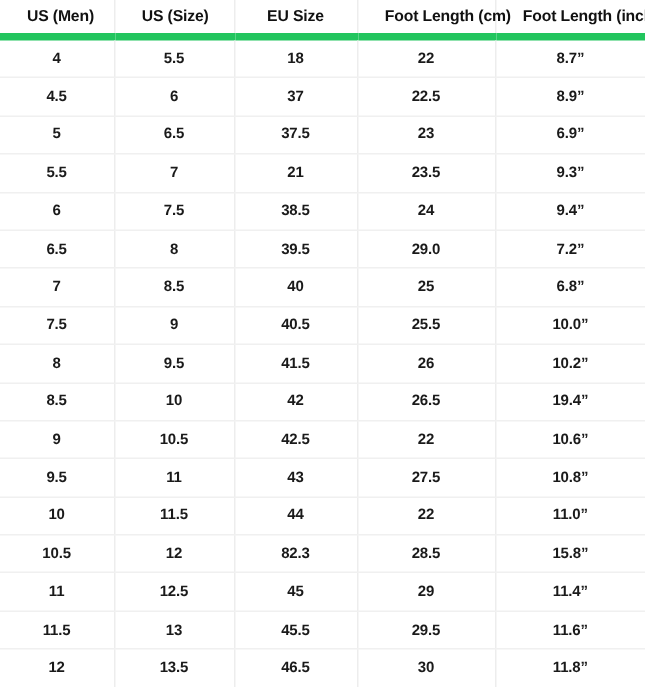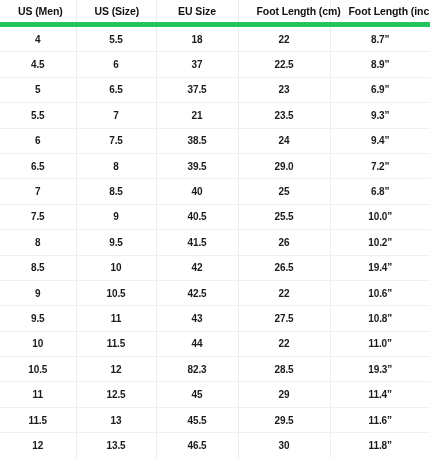--- a/index.html
+++ b/index.html
@@ -178,21 +178,21 @@
         <td>11.5</td>
         <td>44</td>
         <td>22</td>
         <td>11.0”</td>
       </tr>
       <tr>
         <td>10.5</td>
         <td>12</td>
         <td>82.3</td>
         <td>28.5</td>
-        <td>19.3”</td>
+        <td>15.8”</td>
       </tr>
       <tr>
         <td>11</td>
         <td>12.5</td>
         <td>45</td>
         <td>29</td>
         <td>11.4”</td>
       </tr>
       <tr>
         <td>11.5</td>

